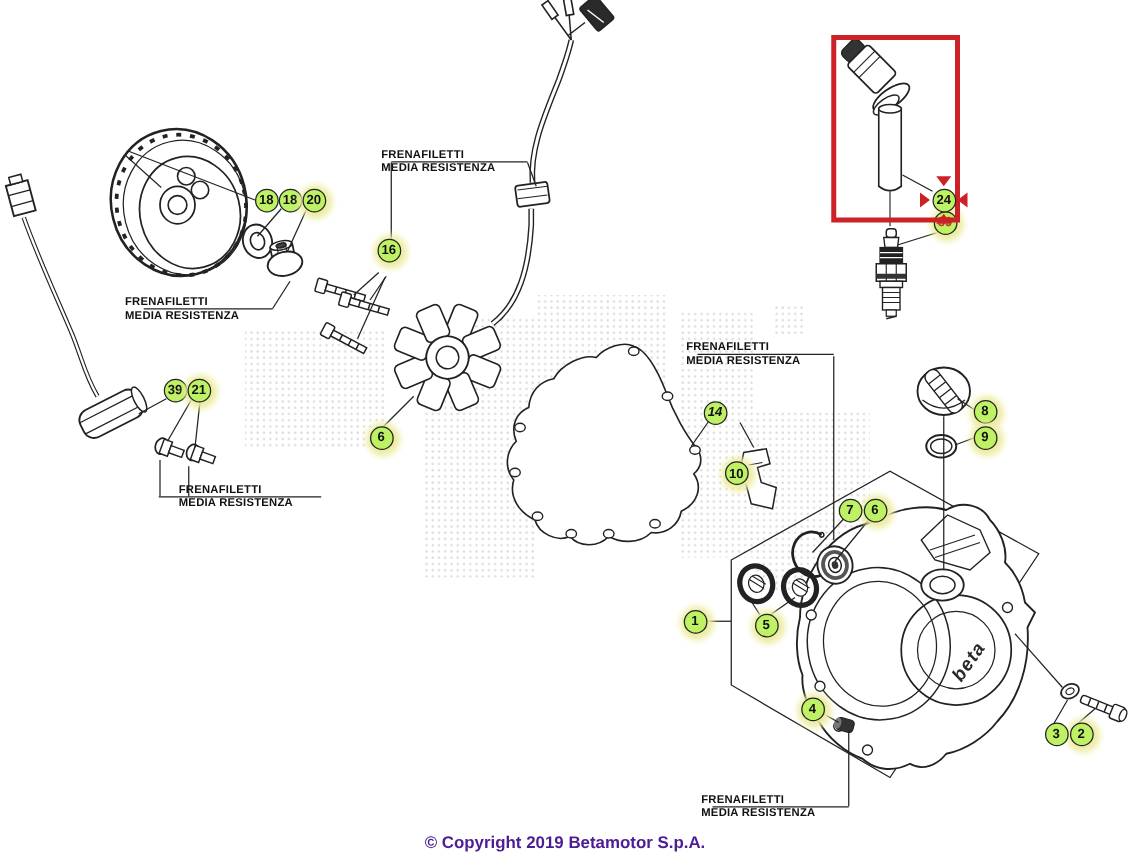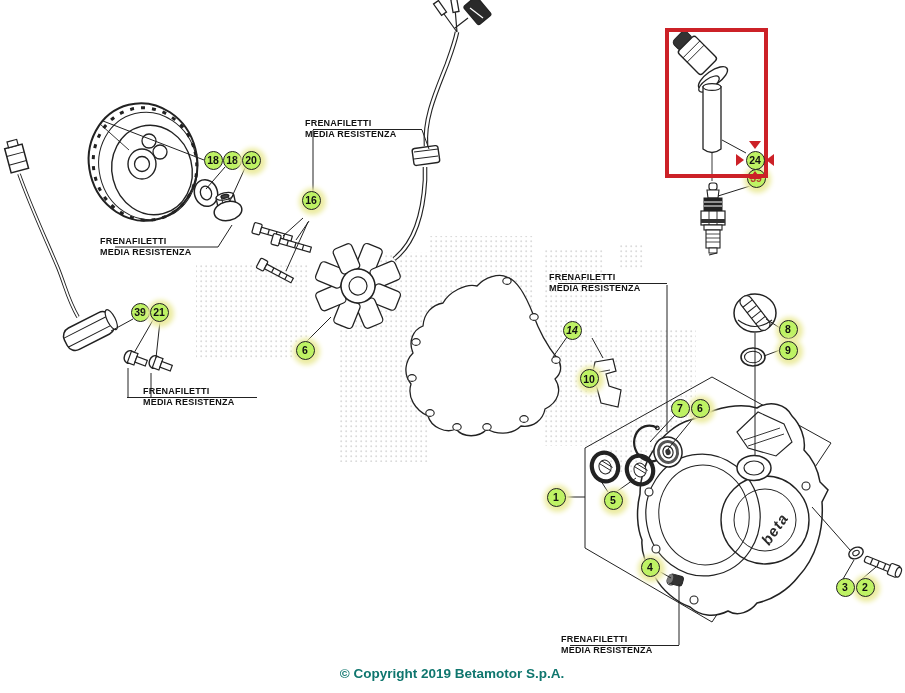--- a/index.html
+++ b/index.html
@@ -2,21 +2,21 @@
 <html><head>
 <meta charset="utf-8">
 <style>
   html,body{margin:0;padding:0;background:#fff;}
   .stage{position:relative;width:905px;height:693px;background:#ffffff;overflow:hidden;
          font-family:"Liberation Sans",sans-serif;}
   svg{position:absolute;left:0;top:0;z-index:1;}
   .note{position:absolute;z-index:3;text-align:left;color:#111;
         font:bold 9px "Liberation Sans",sans-serif;letter-spacing:.2px;line-height:11.5px;white-space:nowrap;}
   .copyright{position:absolute;left:297px;top:666px;width:310px;z-index:3;text-align:center;
-        color:#0f766e;font:bold 13.5px "Liberation Sans",sans-serif;}
+        color:#4c1d95;font:bold 13.5px "Liberation Sans",sans-serif;}
   .co{position:absolute;z-index:4;width:19px;height:19px;margin:-9.5px 0 0 -9.5px;
       border:1.4px solid #222;border-radius:50%;background:#bef264;box-sizing:border-box;
       display:flex;align-items:center;justify-content:center;
       font:bold 10.5px "Liberation Sans",sans-serif;color:#111;cursor:pointer;}
   .co.hl{box-shadow:1px 1px 5px 4px #ececa2;}
   .co.c25{color:#b23b2e;z-index:4;}
   .co.c24{z-index:6;}
   .selbox{position:absolute;left:665px;top:28px;width:103px;height:150px;z-index:5;
       border:4.5px solid #cc2127;box-sizing:border-box;}
   .sel-arrows{position:absolute;left:755px;top:160px;width:0;height:0;z-index:7;}

